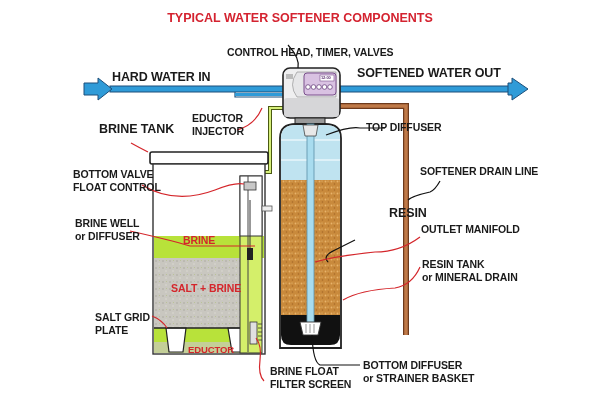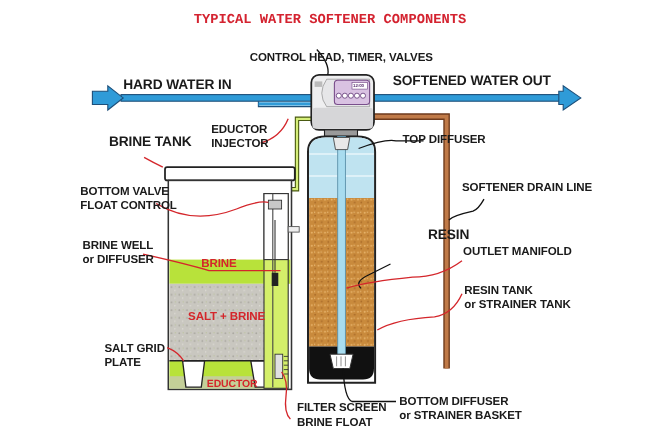--- a/index.html
+++ b/index.html
@@ -1,21 +1,21 @@
 <!DOCTYPE html>
 <html><head>
   <meta charset="utf-8">
   <style>
     html, body { margin: 0; padding: 0; background: #ffffff; }
     body { width: 600px; height: 400px; position: relative; overflow: hidden; font-family: "Liberation Sans", sans-serif; }
     svg { position: absolute; left: 0; top: 0; }
     .lbl { position: absolute; font-family: "Liberation Sans", sans-serif; font-weight: bold; font-size: 10.5px; color: #1a1a1a; line-height: 13px; white-space: nowrap; letter-spacing: -0.1px; }
     .lbl.big { font-size: 12.5px; }
     .lbl.red { color: #d4262b; }
-    .title { position: absolute; left: 0; width: 600px; top: 11px; text-align: center; font-weight: bold; font-size: 12.5px; color: #d42330; letter-spacing: 0px; font-family: Liberation Mono, monospace; }
+    .title { position: absolute; left: 0; width: 600px; top: 11px; text-align: center; font-weight: bold; font-size: 12.5px; color: #d42330; letter-spacing: 0px; }
   </style>
 </head>
 <body>
 
 <svg width="600" height="400" viewBox="0 0 600 400">
   <defs>
     <pattern id="resinPat" width="6" height="6" patternUnits="userSpaceOnUse">
       <rect width="6" height="6" fill="#c98a3c"></rect>
       <circle cx="1.5" cy="1.5" r="0.9" fill="#e8b36a"></circle>
       <circle cx="4.5" cy="4" r="0.8" fill="#a86a28"></circle>
@@ -152,31 +152,31 @@
 
 <div class="lbl" style="left:75px; top:217px;">
   <div>BRINE WELL</div>
   <div>or DIFFUSER</div>
 </div>
 
 <div class="lbl" style="left:421px; top:223px;">OUTLET MANIFOLD</div>
 
 <div class="lbl" style="left:422px; top:258px;">
   <div>RESIN TANK</div>
-  <div>or STRAINER TANK</div>
+  <div>or MINERAL DRAIN</div>
 </div>
 
 <div class="lbl" style="left:95px; top:311px;">
   <div>SALT GRID</div>
   <div>PLATE</div>
 </div>
 
 <div class="lbl" style="left:270px; top:365px;">
+  <div>BRINE FLOAT</div>
   <div>FILTER SCREEN</div>
-  <div>BRINE FLOAT</div>
 </div>
 
 <div class="lbl" style="left:363px; top:359px;">
   <div>BOTTOM DIFFUSER</div>
   <div>or STRAINER BASKET</div>
 </div>
 
 <div class="lbl red" style="left:183px; top:234px;">BRINE</div>
 <div class="lbl red" style="left:171px; top:282px;">SALT + BRINE</div>
 <div class="lbl red" style="left:188px; top:343px; font-size:9.5px;">EDUCTOR</div>

